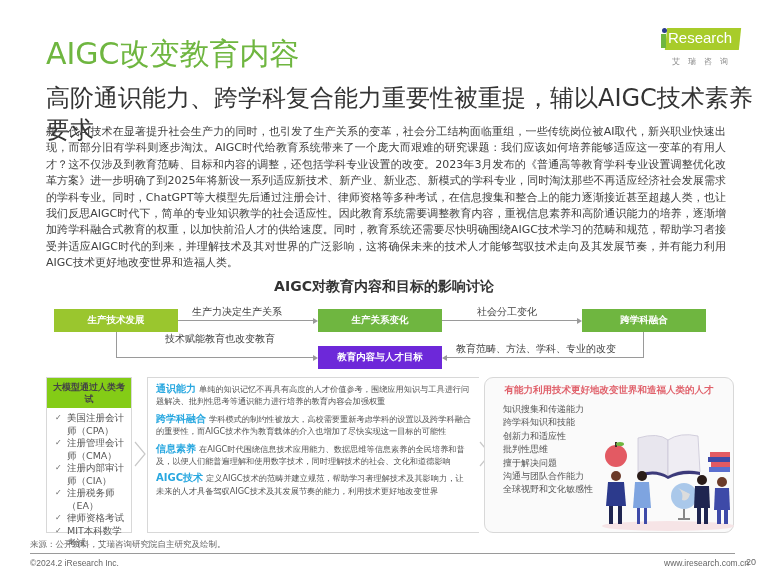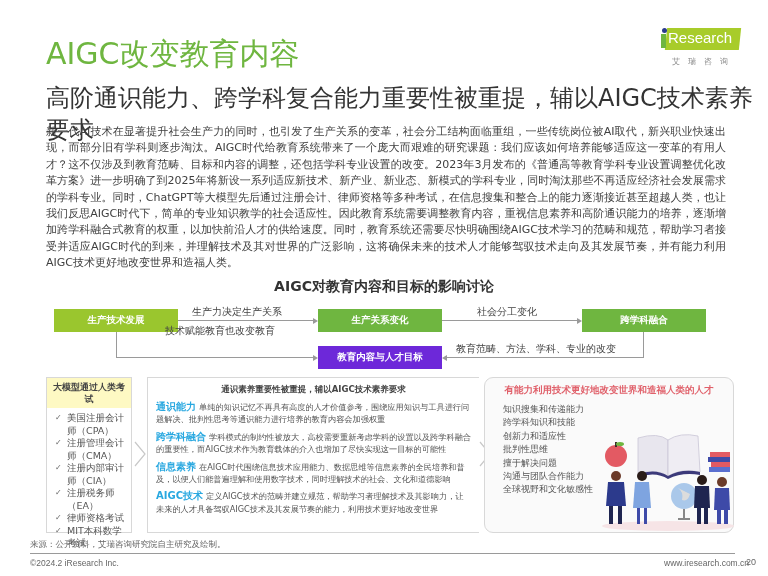--- a/index.html
+++ b/index.html
@@ -24,21 +24,21 @@
     .box-green-lt { background: #9ac62e; }
     .box-green { background: #6fb640; }
     .box-cyan { background: #6d28d9; }
 
     .line { position: absolute; background: #9a9a9a; }
     .arrow-r { position: absolute; width: 0; height: 0; border-top: 3px solid transparent; border-bottom: 3px solid transparent; border-left: 5px solid #9a9a9a; }
     .arrow-l { position: absolute; width: 0; height: 0; border-top: 3px solid transparent; border-bottom: 3px solid transparent; border-right: 5px solid #9a9a9a; }
     .edge-label { position: absolute; font-size: 10px; color: #444; white-space: nowrap; }
 
     .panel { position: absolute; border: 1px solid #d8d8d8; background: #fff; }
-    .panel-head { background: #fef9c3; text-align: center; font-size: 9px; font-weight: bold; color: #444; padding: 3px 2px; line-height: 12px; }
+    .panel-head { background: #84cc16; text-align: center; font-size: 9px; font-weight: bold; color: #444; padding: 3px 2px; line-height: 12px; }
     .exam-list { list-style: none; padding: 4px 6px 0 8px; }
     .exam-list li { font-size: 9.5px; color: #555; line-height: 12.5px; display: flex; }
     .check { width: 12px; flex-shrink: 0; color: #666; font-size: 8px; }
 
     .chev { position: absolute; width: 14px; height: 28px; }
 
     .mid-head { text-align: center; font-size: 8.5px; font-weight: bold; color: #444; margin-top: 6px; }
     .mid-item { font-size: 8.2px; color: #555; line-height: 12.4px; padding: 0 8px; margin-top: 5px; }
     .mid-key { color: #29a8e0; font-weight: bold; font-size: 10px; margin-right: 3px; }
 
@@ -81,21 +81,21 @@
 <div class="arrow-r" style="left:313px; top:318px;"></div>
 <div class="edge-label" style="left:192px; top:305px;">生产力决定生产关系</div>
 
 <div class="line" style="left:442px; top:320px; width:135px; height:1px;"></div>
 <div class="arrow-r" style="left:577px; top:318px;"></div>
 <div class="edge-label" style="left:477px; top:305px;">社会分工变化</div>
 
 <div class="line" style="left:116px; top:332px; width:1px; height:26px;"></div>
 <div class="line" style="left:116px; top:357px; width:197px; height:1px;"></div>
 <div class="arrow-r" style="left:313px; top:355px;"></div>
-<div class="edge-label" style="left:165px; top:324px;">技术赋能教育也改变教育</div>
+<div class="edge-label" style="left:165px; top:332px;">技术赋能教育也改变教育</div>
 
 <div class="line" style="left:643px; top:332px; width:1px; height:26px;"></div>
 <div class="line" style="left:447px; top:357px; width:197px; height:1px;"></div>
 <div class="arrow-l" style="left:442px; top:355px;"></div>
 <div class="edge-label" style="left:456px; top:342px;">教育范畴、方法、学科、专业的改变</div>
 
 <div class="panel" style="left:46px; top:377px; width:86px; height:156px;">
   <div class="panel-head">大模型通过人类考试</div>
   <ul class="exam-list">
     <li>
@@ -123,21 +123,20 @@
         <span>MIT本科数学考试</span>
       </li>
   </ul>
 </div>
 
 <svg class="chev" style="left:133px; top:440px;" viewBox="0 0 14 28">
   <polyline points="2,2 12,14 2,26" fill="none" stroke="#c8c8c8" stroke-width="1.2"></polyline>
 </svg>
 
 <div class="panel" style="left:147px; top:377px; width:332px; height:156px; border-right:none;">
-  <div class="mid-head">通识素养重要性被重提，辅以AIGC技术素养要求</div>
   <div class="mid-item"><span class="mid-key">通识能力</span><span>单纯的知识记忆不再具有高度的人才价值参考，围绕应用知识与工具进行问题解决、批判性思考等通识能力进行培养的教育内容会加强权重</span></div>
   <div class="mid-item"><span class="mid-key">跨学科融合</span><span>学科模式的制约性被放大，高校需要重新考虑学科的设置以及跨学科融合的重要性，而AIGC技术作为教育载体的介入也增加了尽快实现这一目标的可能性</span></div>
   <div class="mid-item"><span class="mid-key">信息素养</span><span>在AIGC时代围绕信息技术应用能力、数据思维等信息素养的全民培养和普及，以便人们能普遍理解和使用数字技术，同时理解技术的社会、文化和道德影响</span></div>
   <div class="mid-item"><span class="mid-key">AIGC技术</span><span>定义AIGC技术的范畴并建立规范，帮助学习者理解技术及其影响力，让未来的人才具备驾驭AIGC技术及其发展节奏的能力，利用技术更好地改变世界</span></div>
 </div>
 
 <svg class="chev" style="left:478px; top:440px;" viewBox="0 0 14 28">
   <polyline points="2,2 12,14 2,26" fill="none" stroke="#c8c8c8" stroke-width="1.2"></polyline>
 </svg>
 

